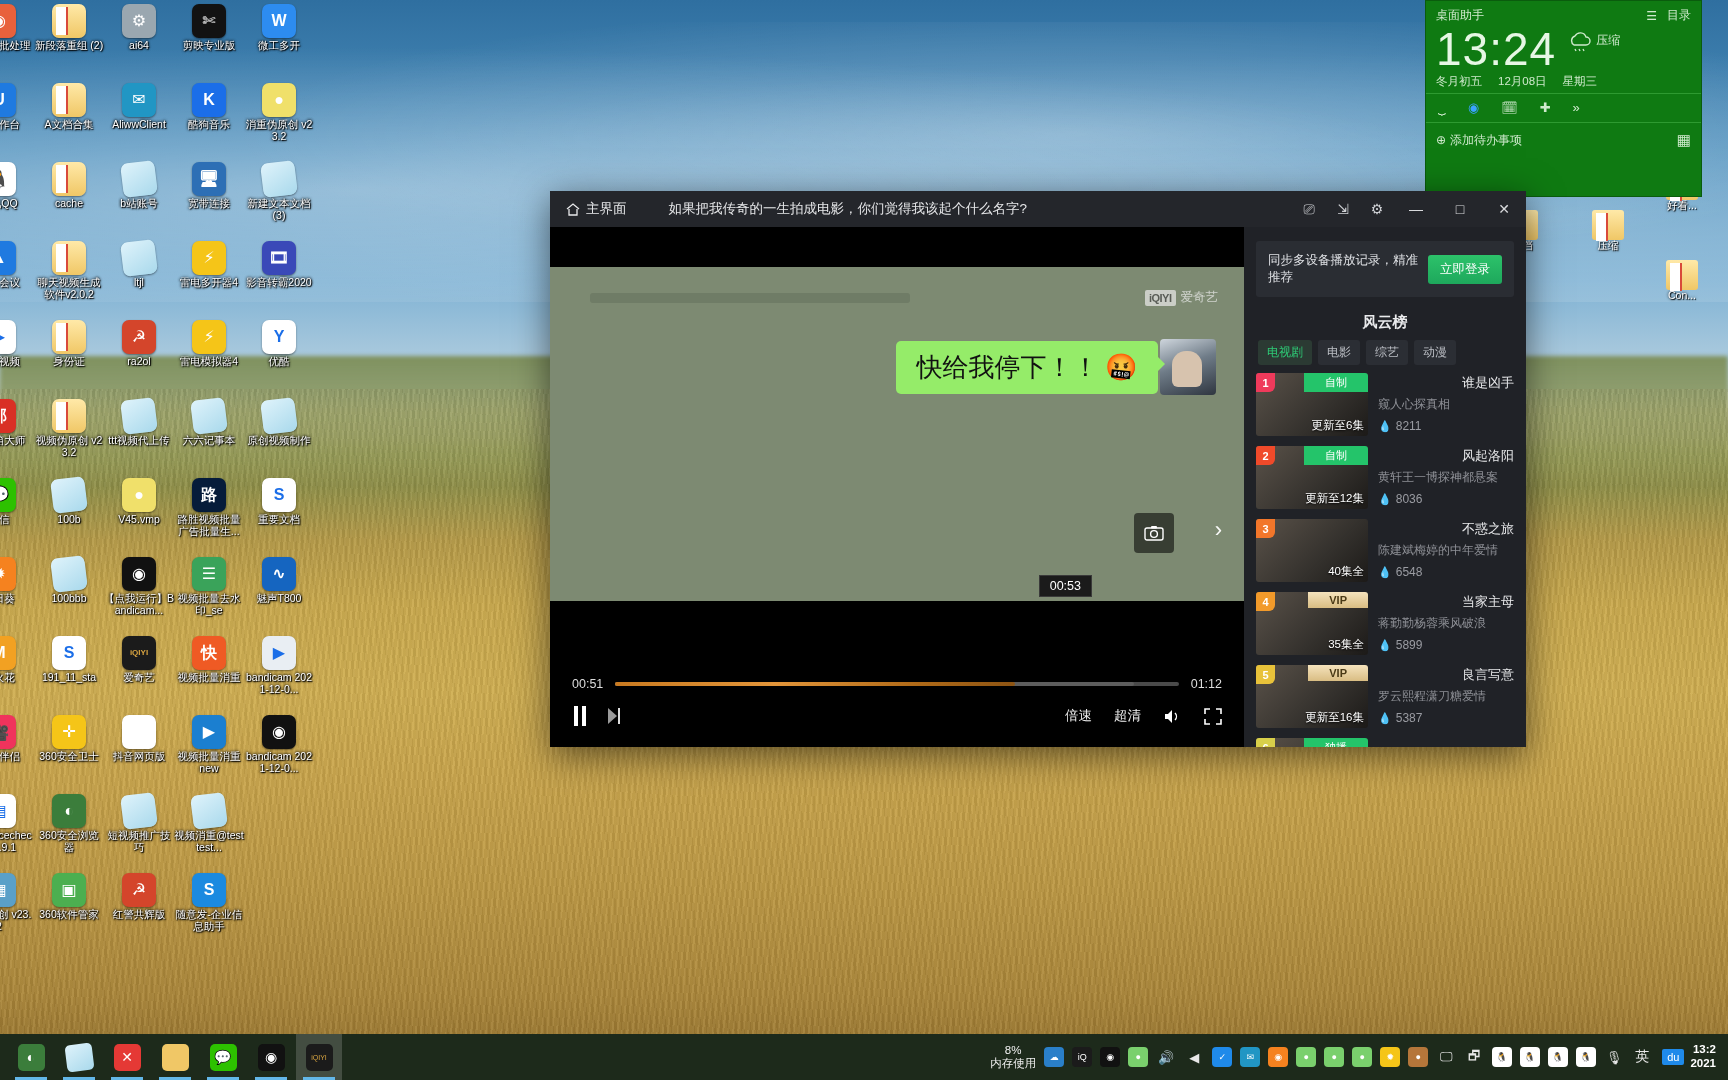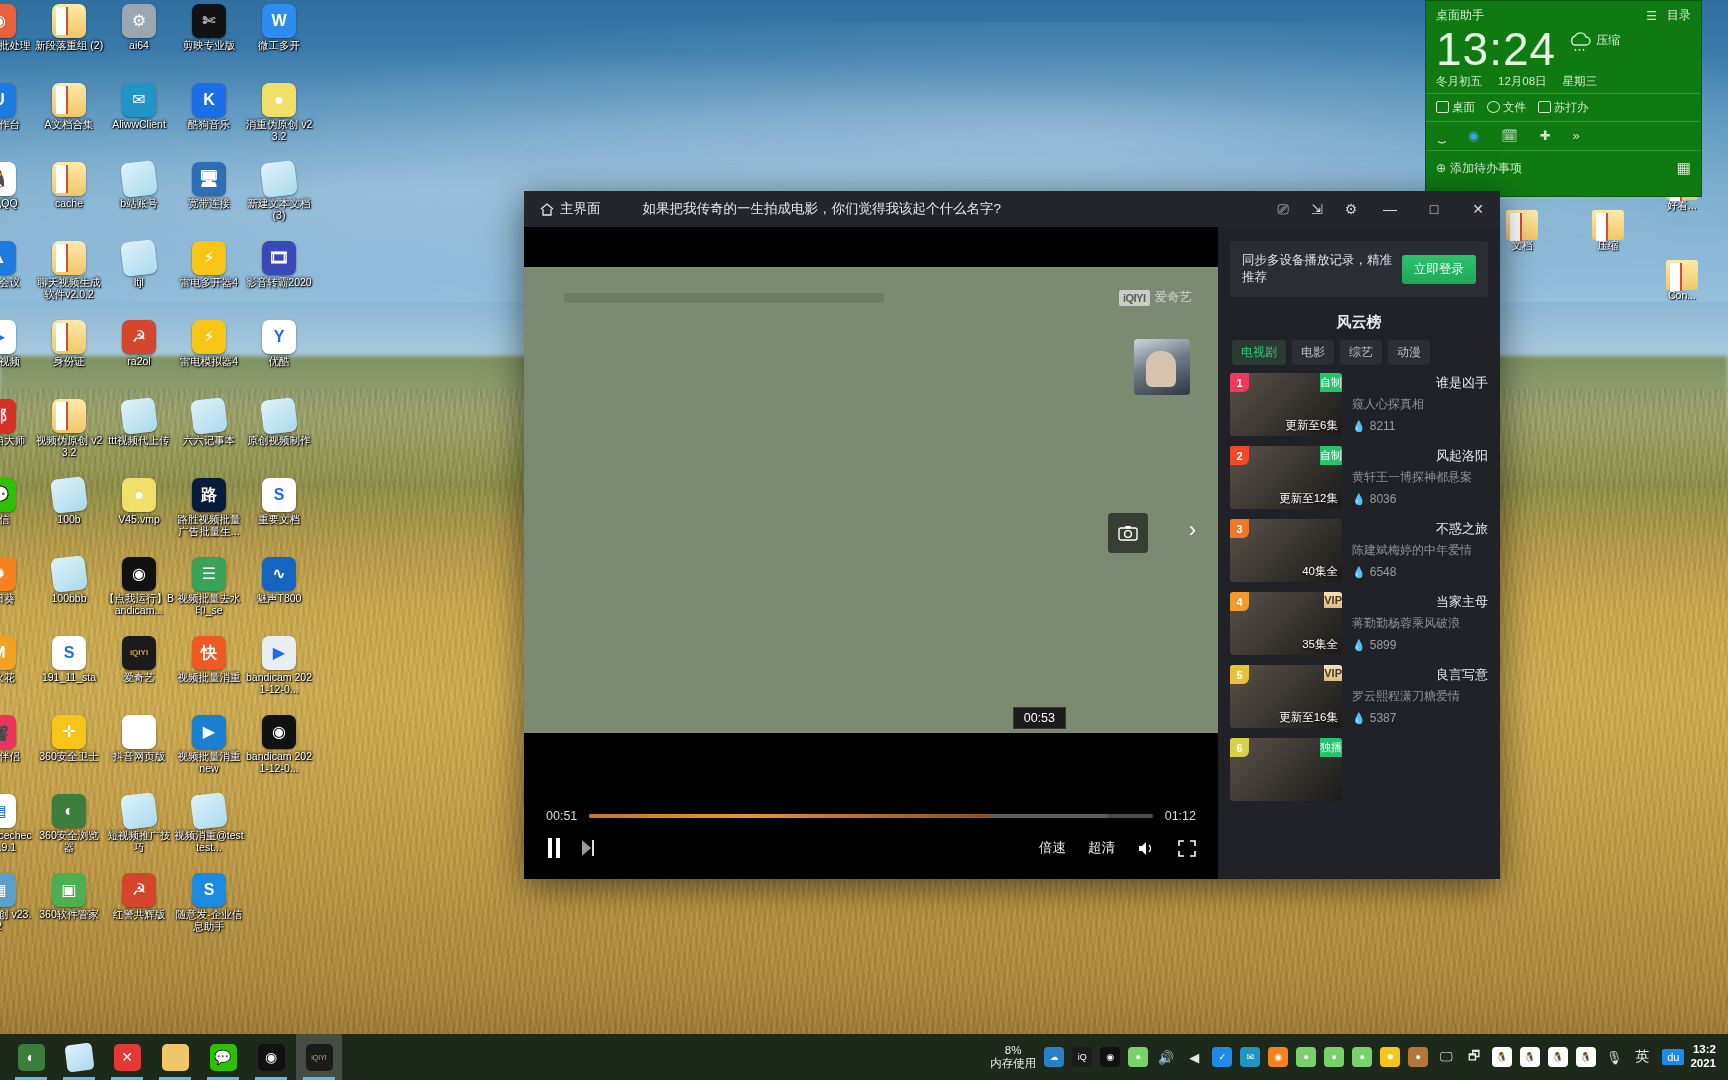--- a/index.html
+++ b/index.html
@@ -71,21 +71,21 @@
   #assistant .clock{ font-size:46px; line-height:46px; font-weight:300; letter-spacing:1px; color:#e6f7e4; }
   #assistant .wx{ margin-left:12px; margin-top:6px; display:flex; align-items:flex-start; font-size:12px; }
   #assistant .daterow{ display:flex; gap:16px; padding:2px 10px 4px; font-size:11.5px; border-bottom:1px solid #2e9a31; }
   #assistant .linkrow{ display:flex; gap:12px; padding:6px 10px; font-size:11.5px; align-items:center; border-bottom:1px solid #2e9a31;}
   #assistant .toolrow{ display:flex; gap:22px; padding:6px 12px; font-size:13px; border-bottom:1px solid #2e9a31;}
   #assistant .todo{ padding:8px 10px; font-size:12px; display:flex; align-items:center; gap:4px;}
   .mini-ico{display:inline-block;width:13px;height:12px;border:1.4px solid #cfeacd;border-radius:2px;margin-right:3px;vertical-align:-2px}
 
   
   #player{
-    position:absolute; left:524px; top:191px; width:976px; height:688px;
+    position:absolute; left:550px; top:191px; width:976px; height:556px;
     background:#a16207; box-shadow:0 8px 34px rgba(0,0,0,.55);
     display:flex; flex-direction:column; overflow:hidden;
   }
   #titlebar{ height:36px; background:#24262b; display:flex; align-items:center; color:#dcdde0; flex:0 0 36px; }
   #titlebar .home{ display:flex;align-items:center;gap:6px;margin-left:16px;font-size:13.5px;color:#e8e9eb;}
   #titlebar .vt{ margin-left:42px; font-size:13.5px; color:#e6e7e9; white-space:nowrap;}
   #titlebar .sp{ flex:1; }
   #titlebar .tb-ico{ width:34px;height:36px;display:flex;align-items:center;justify-content:center;color:#cfd1d5;font-size:14px;}
   #titlebar .wbtn{ width:44px;height:36px;display:flex;align-items:center;justify-content:center;color:#d9dadd;font-size:14px;}
 
@@ -149,21 +149,21 @@
   #rank-title{ margin:16px 14px 8px; font-size:15px; color:#e9eaec; font-weight:bold;text-align:center;}
   #rank-tabs{ display:flex; gap:6px; margin:0 14px 8px; }
   #rank-tabs .tab{ font-size:12px; padding:4px 9px; border-radius:3px; background:#2b2e34; color:#bcbfc5;}
   #rank-tabs .tab.on{ background:#2b3a33; color:#2ecb76;}
   #rank-list{ flex:1; overflow:hidden; padding:0 12px;}
   .ritem{ display:flex; gap:10px; margin-bottom:10px; }
   .thumb{ position:relative; width:112px; height:63px; border-radius:3px; overflow:hidden; flex:0 0 112px;
           background:linear-gradient(135deg,#5a5249,#34312d 60%,#1c1a18);}
   .thumb .num{ position:absolute; left:0; top:0; width:19px; height:19px; color:#fff; font-size:11px;
     display:flex;align-items:center;justify-content:center; border-radius:0 0 6px 0; font-weight:bold;}
-  .thumb .tag{ position:absolute; right:0; top:0; font-size:11px; padding:2px 0; color:#fff;}
+  .thumb .tag{ position:absolute; right:0; top:0; font-size:11px; padding:2px 21px; color:#fff;}
   .thumb .tag.zizhi{ background:#24c46a; }
   .thumb .tag.vip{ background:linear-gradient(180deg,#f5e3bd,#d9bd83); color:#4a3a16; font-weight:bold; }
   .thumb .ep{ position:absolute; right:4px; bottom:3px; font-size:11.5px; color:#fff; text-shadow:0 1px 2px #000;}
   .rinfo{ flex:1; min-width:0; }
   .rinfo .nm{ font-size:13px; color:#e7e8ea; margin-top:1px;text-align:right;}
   .rinfo .sub{ font-size:12px; color:#8e9096; margin-top:4px; white-space:nowrap; overflow:hidden; text-overflow:ellipsis;}
   .rinfo .hot{ font-size:12px; color:#9a9ca2; margin-top:6px; display:flex; align-items:center; gap:4px;}
   .flame{ color:#e8543a; font-size:11px;}
 
   
@@ -475,25 +475,20 @@
         <path d="M6 13 a5 5 0 0 1 1 -9 a6 6 0 0 1 11 1 a4 4 0 0 1 0 8 z" fill="none" stroke="#cfeacd" stroke-width="1.4"></path>
         <path d="M7 17 l1 2 M11 17 l1 2 M15 17 l1 2" stroke="#cfeacd" stroke-width="1.3"></path>
       </svg>
       <span style="margin-left:2px">压缩</span>
     </div>
   </div>
   <div class="daterow">
     <span>冬月初五</span>
     <span>12月08日</span>
     <span>星期三</span>
-  </div>
-  <div class="linkrow">
-    <span><i class="mini-ico"></i><span>桌面</span></span>
-    <span><i class="mini-ico" style="border-radius:50%"></i><span>文件</span></span>
-    <span><i class="mini-ico"></i><span>苏打办</span></span>
   </div>
   <div class="toolrow">
     <span>⏟</span>
     <span style="color:#3aa3ff">◉</span>
     <span>🗓</span>
     <span>✚</span>
     <span>»</span>
   </div>
   <div class="todo">
     <span>⊕</span>
@@ -530,20 +525,23 @@
         <div id="chatarea">
           <div id="wx-topline"></div>
 
           <div class="iqiyi-wm">
             <span class="box">iQIYI</span>
             <span class="zh">爱奇艺</span>
           </div>
 
           <div id="selfav"></div>
 
+          <div class="msg" id="msg1">
+            <div class="bub right">快给我停下！！ 🤬</div>
+          </div>
 
 
 
           <div id="snapbtn">
             <svg width="20" height="16" viewBox="0 0 20 16">
               <rect x="1" y="3" width="18" height="12" rx="2" fill="none" stroke="#fff" stroke-width="1.4"></rect>
               <circle cx="10" cy="9" r="3.4" fill="none" stroke="#fff" stroke-width="1.4"></circle>
               <rect x="7" y="1" width="6" height="2.4" rx="1" fill="#fff"></rect>
             </svg>
           </div>

